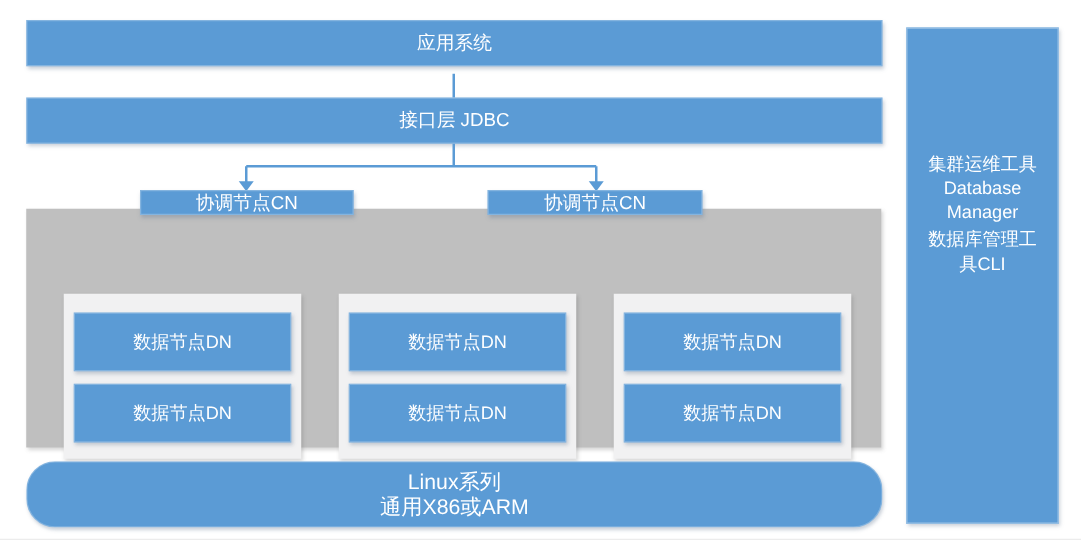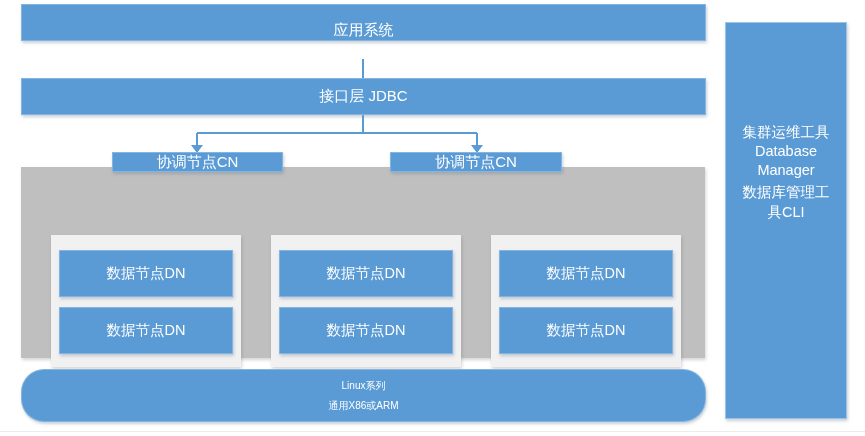--- a/index.html
+++ b/index.html
@@ -21,27 +21,27 @@
     color: #ffffff;
     display: flex;
     align-items: center;
     justify-content: center;
     text-align: center;
     font-size: 15px;
     box-shadow: 1px 2px 3px rgba(100, 120, 145, 0.35);
     border: 1px solid rgba(255,255,255,0.25);
   }
   .layer-bar { left: 21px; width: 685px; height: 37px; }
-  .app-bar { top: 4px; align-items: flex-end; }
+  .app-bar { top: 16px; }
   .jdbc-bar { top: 78px; }
   .os-bar {
     top: 369px; height: 53px;
     line-height: 20px;
     white-space: pre-line;
-    font-size: 10px;
+    font-size: 17px;
     border-radius: 23px;
   }
   .cn-box { top: 152px; width: 171px; height: 20px; }
   .cn-1 { left: 112px; }
   .cn-2 { left: 390px; width: 172px; }
   .cluster-bg {
     position: absolute;
     left: 21px; top: 167px;
     width: 684px; height: 191px;
     background: var(--gray, #BFBFBF);

